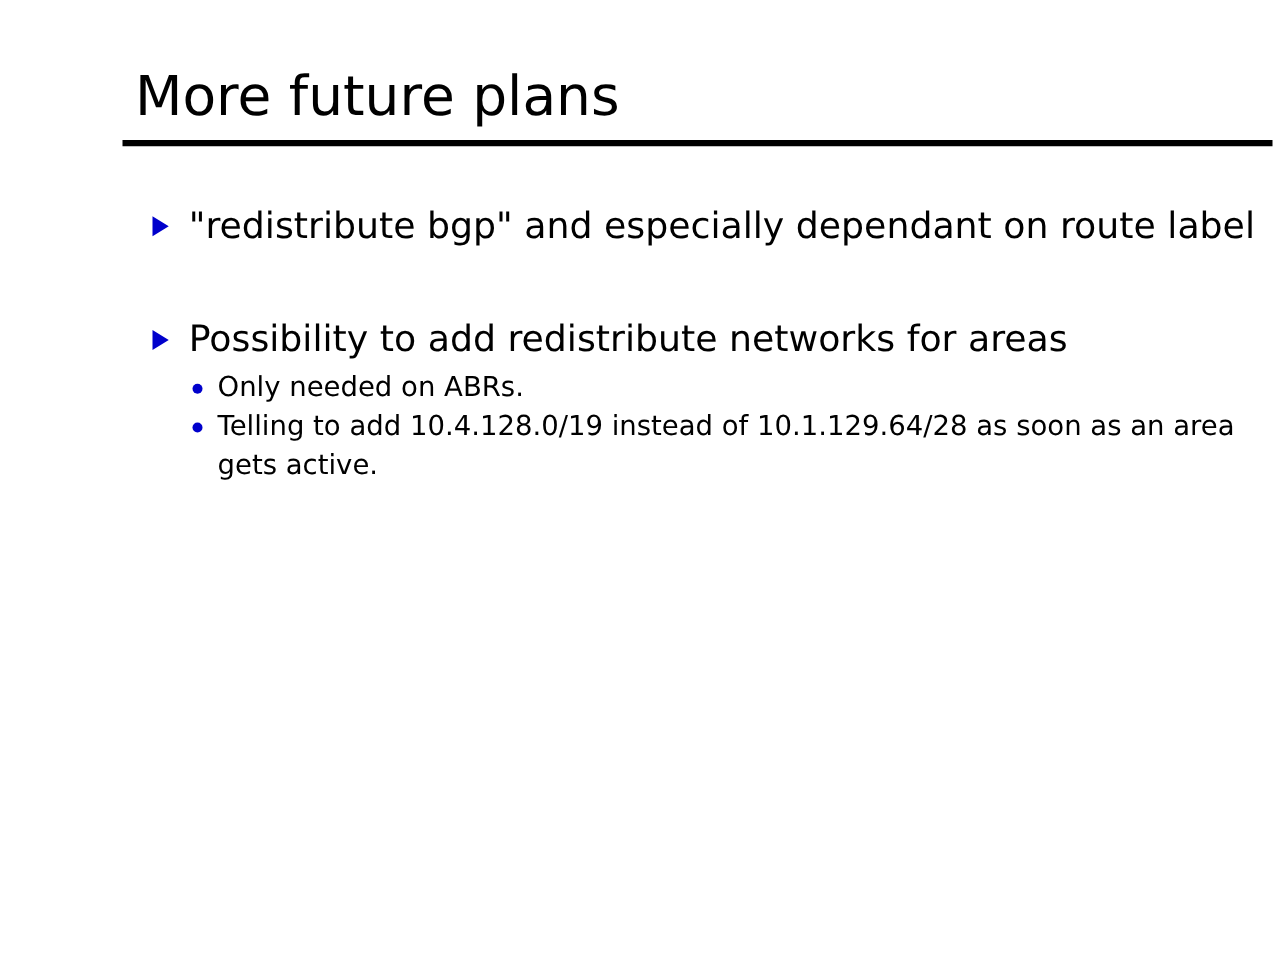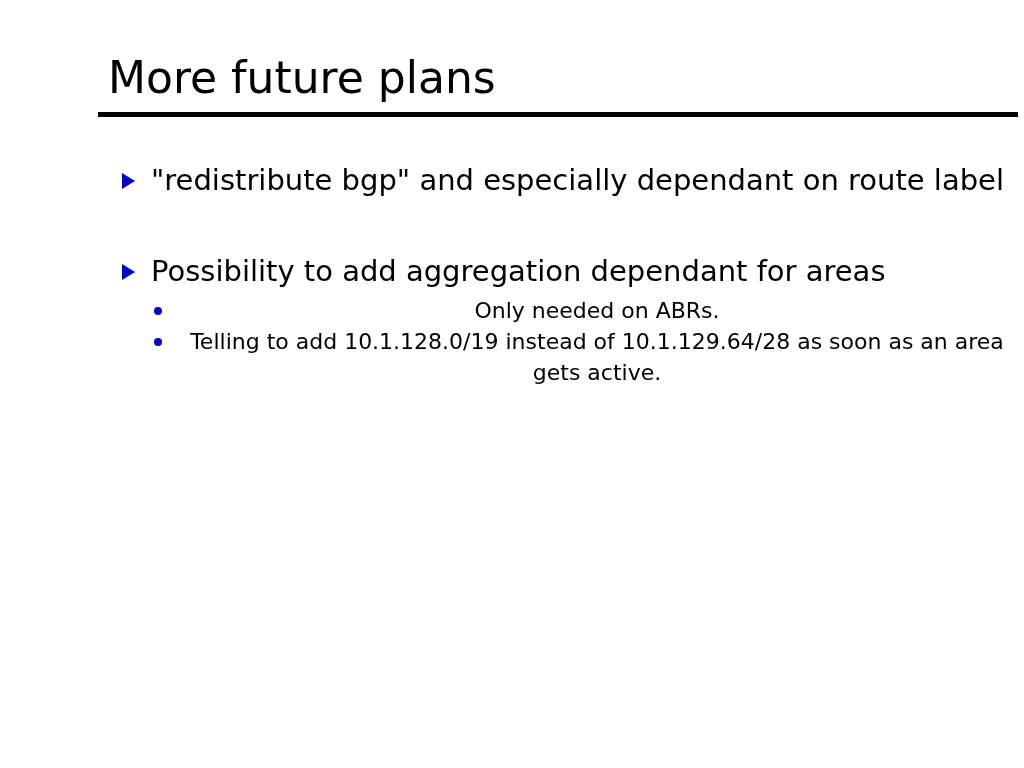--- a/index.html
+++ b/index.html
@@ -74,21 +74,20 @@
     border-bottom: 8px solid transparent;
     border-left: 13px solid #0000CC;
   }
   .bullet-l1 .text {
     display: block;
   }
 
   .sub-list {
     margin: 3px 0 0 0;
     padding: 0;
-    text-align: center;
   }
   .bullet-l2 {
     position: relative;
     padding-left: 54px;
     font-size: 22px;
     line-height: 31px;
     color: #000000;
     margin: 0;
   }
   .bullet-l2 .marker-dot {
@@ -122,31 +121,31 @@
 
     <div class="bullet-l1">
       <span class="marker-tri"></span>
       <span class="text">"redistribute bgp" and especially dependant on route label</span>
     </div>
 
     <div class="gap-lg"></div>
 
     <div class="bullet-l1">
       <span class="marker-tri"></span>
-      <span class="text">Possibility to add aggregation dependant for areas</span>
+      <span class="text">Possibility to add redistribute networks for areas</span>
     </div>
 
     <div class="sub-list">
       <div class="bullet-l2">
         <span class="marker-dot"></span>
         <span class="text">Only needed on ABRs.</span>
       </div>
       <div class="bullet-l2">
         <span class="marker-dot"></span>
-        <span class="text">Telling to add 10.1.128.0/19 instead of 10.1.129.64/28 as soon as an area gets active.</span>
+        <span class="text">Telling to add 10.4.128.0/19 instead of 10.1.129.64/28 as soon as an area gets active.</span>
       </div>
     </div>
 
     <div class="gap-md"></div>
 
 
     <div class="gap-sm"></div>
 
 
   </div>

